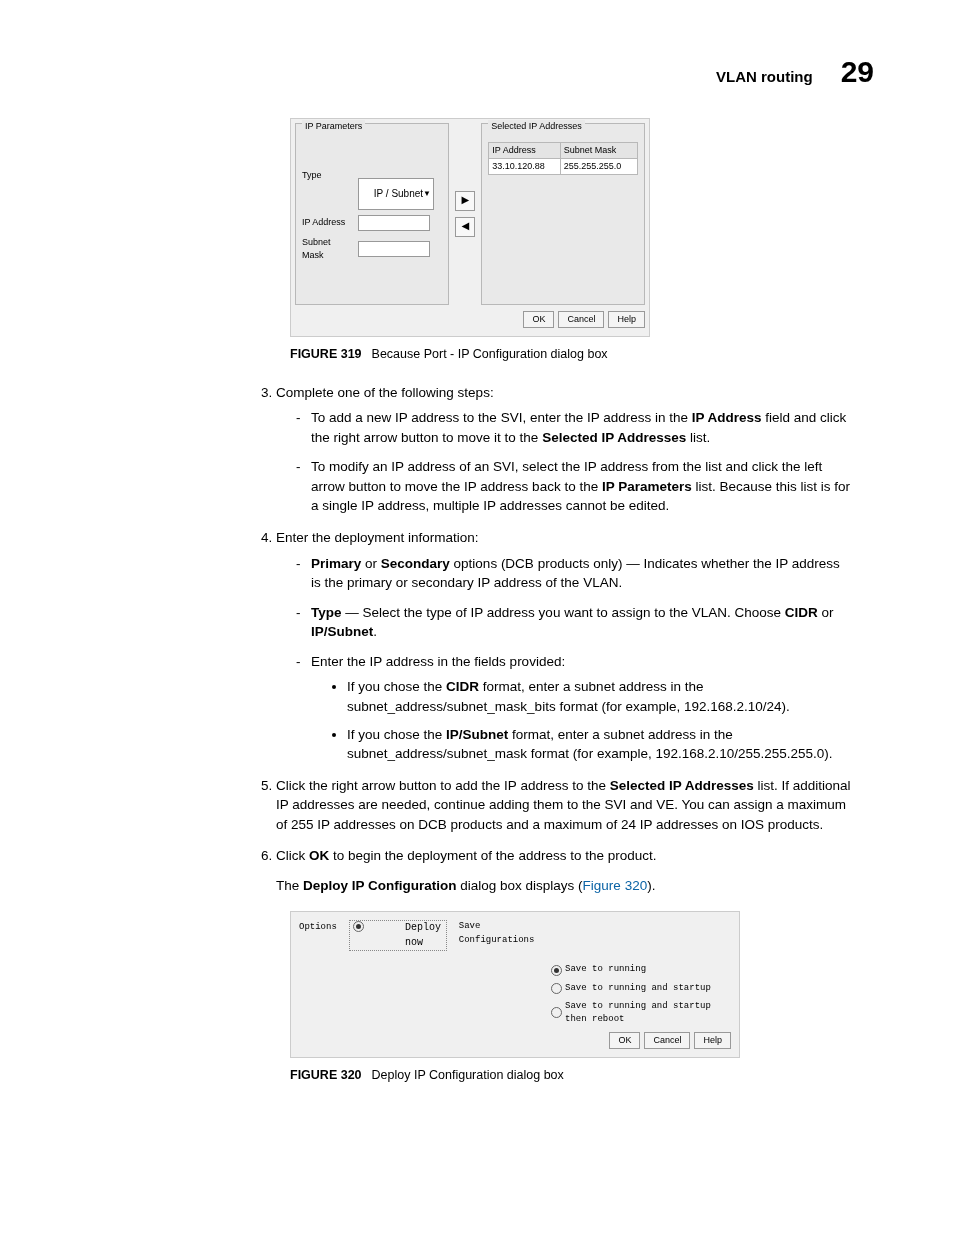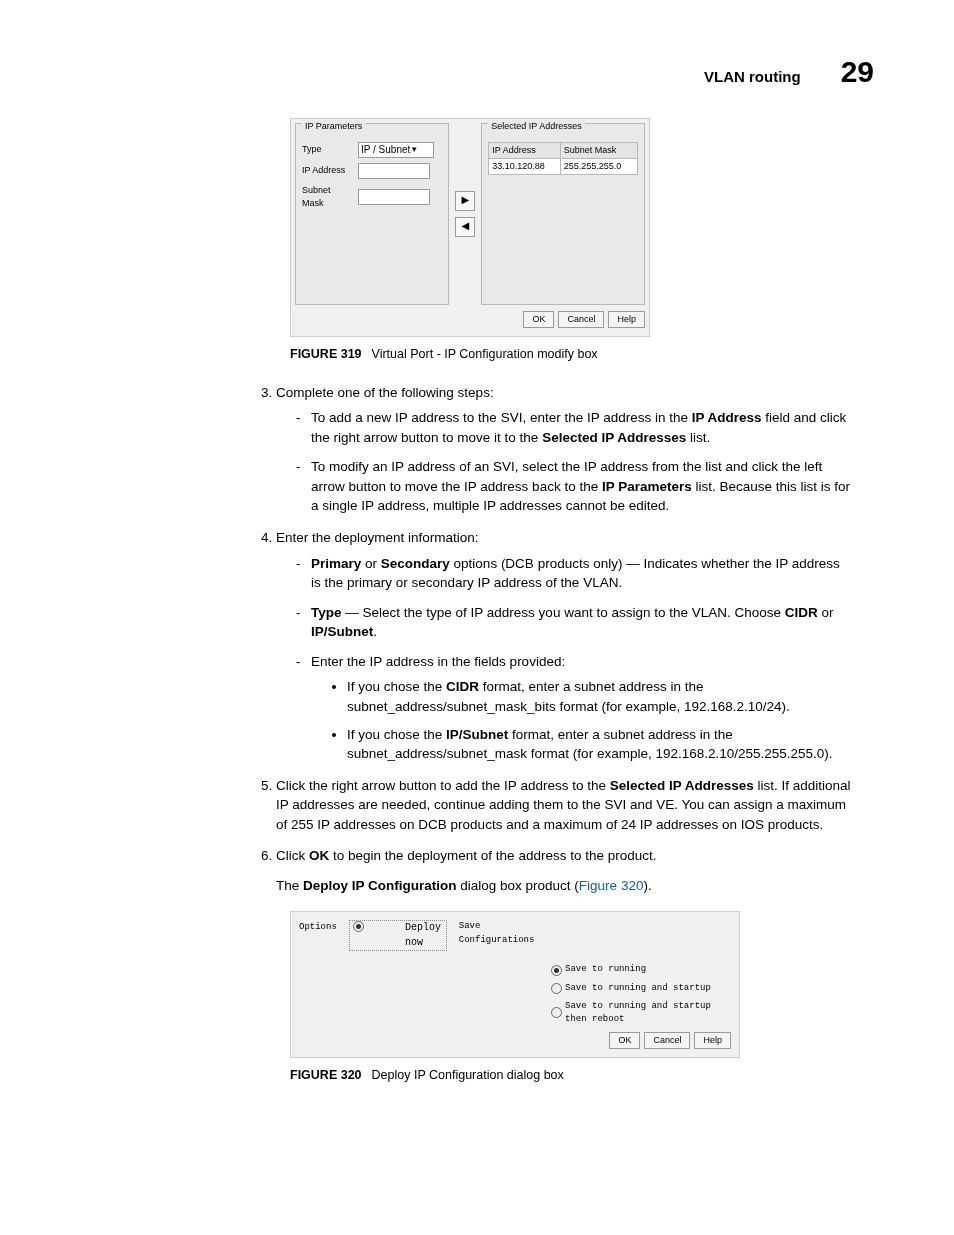--- a/index.html
+++ b/index.html
@@ -14,21 +14,21 @@
     box-sizing: border-box;
   }
   .page-header {
     display: flex;
     justify-content: flex-end;
     align-items: baseline;
     gap: 28px;
     margin-bottom: 24px;
   }
   .page-header .title { font-size: 15px; font-weight: bold; }
-  .page-header .num { font-size: 30px; font-weight: bold; margin-left: 12px; }
+  .page-header .num { font-size: 30px; font-weight: bold; }
   .figure-block { margin: 0 0 8px 210px; }
   .figure-caption { font-size: 12.5px; margin: 6px 0 20px 210px; }
   .figure-caption b { margin-right: 10px; }
   
   .dlg319 {
     width: 360px;
     background: #f0f0f0;
     border: 1px solid #ccc;
     font-size: 10px;
     padding: 4px 4px 8px 4px;
@@ -37,21 +37,21 @@
   .dlg319 .top { display:flex; gap:6px; }
   .panel { border:1px solid #b8b8b8; background:#e9e9e9; padding:4px 6px 6px 6px; position:relative; }
   .panel .legend { position:relative; top:-9px; background:#e9e9e9; padding:0 3px; display:inline-block; font-size:9px; }
   .ip-params { width:150px; height:170px; }
   .sel-addr { width:160px; height:170px; }
   .arrows { display:flex; flex-direction:column; justify-content:center; gap:6px; }
   .arrow-btn { width:18px; height:18px; border:1px solid #999; background:#f8f8f8; display:flex; align-items:center; justify-content:center; font-size:10px;}
   .row { display:flex; align-items:center; gap:4px; margin-bottom:5px; }
   .lbl { width:52px; font-size:9px; }
   .tbox { border:1px solid #999; background:#fff; height:14px; width:70px; }
-  .combo { border:1px solid #999; background:#fff; height:14px; width:70px; display:flex; align-items:center; justify-content:flex-start; padding:0 2px; }
+  .combo { border:1px solid #999; background:#fff; height:14px; width:70px; display:flex; align-items:center; justify-content:flex-end; padding:8px 2px;margin-top:36px; }
   .combo span:last-child { font-size:8px; }
   .tbl { width:100%; border-collapse:collapse; font-size:9px; background:#fff;}
   .tbl th, .tbl td { border:1px solid #b8b8b8; padding:1px 3px; text-align:left; font-weight:normal;}
   .tbl th { background:#e4e4e4; }
   .btnrow { display:flex; justify-content:flex-end; gap:4px; margin-top:6px;}
   .btn { border:1px solid #999; background:#f4f4f4; font-size:9px; padding:1px 8px; }
   
   .dlg320 {
     width:450px; background:#f0f0f0; border:1px solid #ccc; font-size:10px;
     padding:8px 8px 8px 8px; box-sizing:border-box;
@@ -125,21 +125,21 @@
       </div>
     </div>
     <div class="btnrow">
       <div class="btn">OK</div>
       <div class="btn">Cancel</div>
       <div class="btn">Help</div>
     </div>
   </div>
 </div>
 <div class="figure-caption">
-  <b>FIGURE 319</b><span>Virtual Port - IP Configuration modify box</span>
+  <b>FIGURE 319</b><span>Because Port - IP Configuration dialog box</span>
 </div>
 
 <div class="body">
 <ol class="steps" start="3">
   <li>
     <span>Complete one of the following steps:</span>
     <ul class="dash">
       <li>
         <span>To add a new IP address to the SVI, enter the IP address in the </span><b>IP Address</b><span> field and click the right arrow button to move it to the </span><b>Selected IP Addresses</b><span> list.</span>
       </li>
@@ -169,21 +169,21 @@
         </ul>
       </li>
     </ul>
   </li>
   <li>
     <span>Click the right arrow button to add the IP address to the </span><b>Selected IP Addresses</b><span> list. If additional IP addresses are needed, continue adding them to the SVI and VE. You can assign a maximum of 255 IP addresses on DCB products and a maximum of 24 IP addresses on IOS products.</span>
   </li>
   <li>
     <span>Click </span><b>OK</b><span> to begin the deployment of the address to the product.</span>
     <div class="afterlist" style="margin-left:0; margin-top:10px;">
-      <span>The </span><b>Deploy IP Configuration</b><span> dialog box product (</span><span class="link">Figure 320</span><span>).</span>
+      <span>The </span><b>Deploy IP Configuration</b><span> dialog box displays (</span><span class="link">Figure 320</span><span>).</span>
     </div>
   </li>
 </ol>
 </div>
 
 <div class="figure-block" style="margin-top:16px;">
   <div class="dlg320">
     <div class="r">
       <span class="l1">Options</span>
       <div style="display:flex;align-items:flex-start;border:1px dotted #888;padding:0 3px;gap:38px;">

